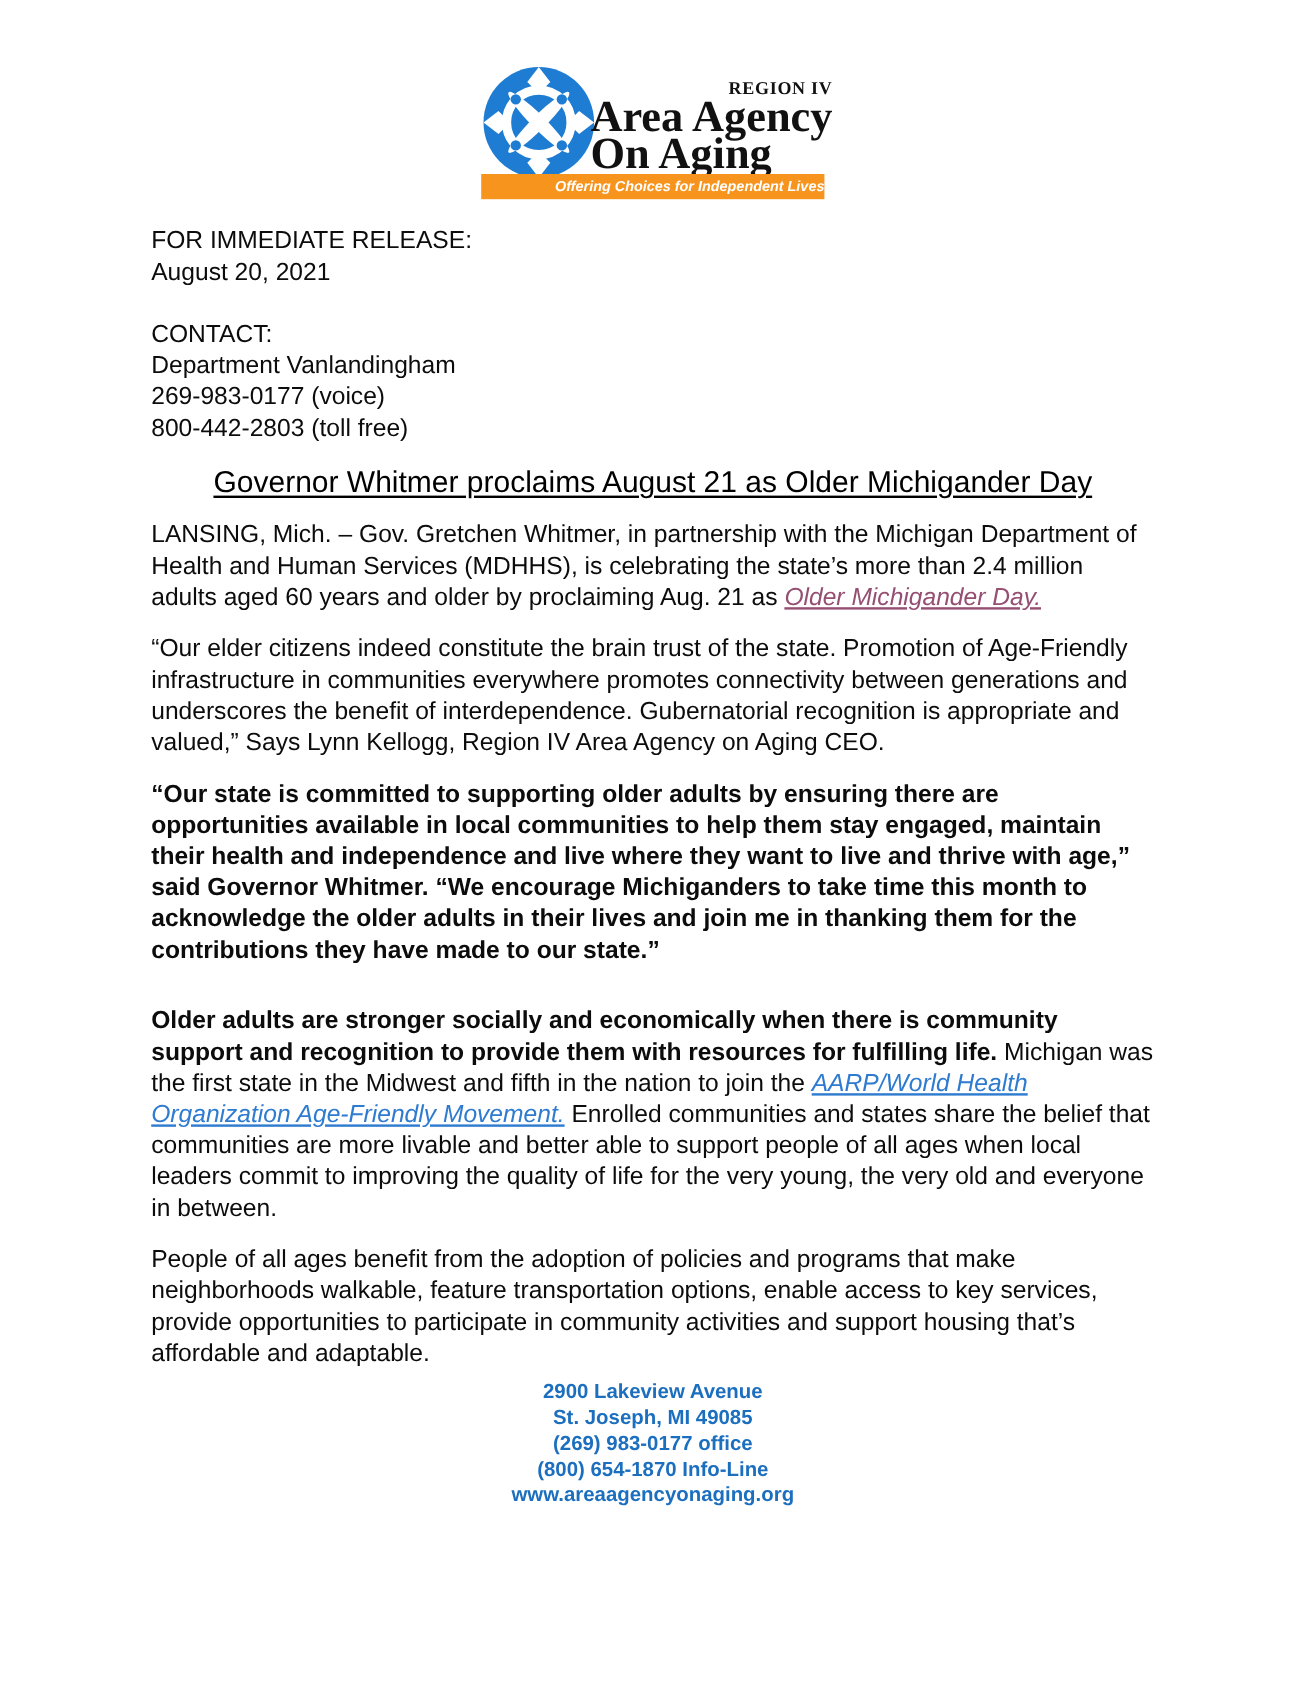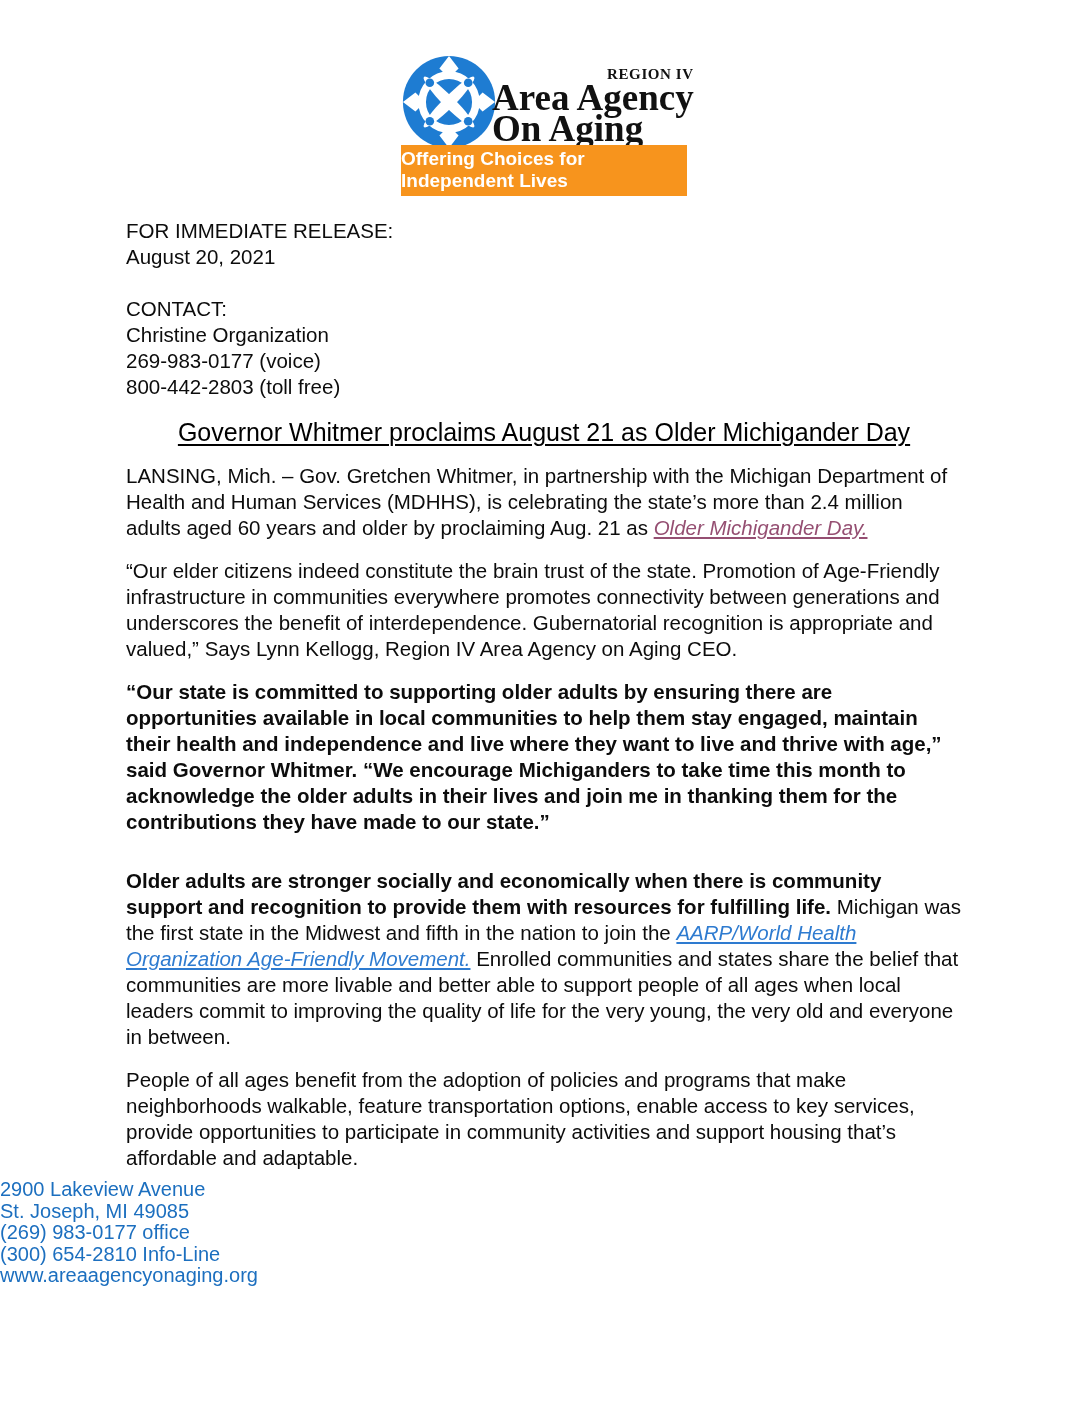--- a/index.html
+++ b/index.html
@@ -25,41 +25,41 @@
   .logo-region{
     font-family:"Liberation Serif",serif;font-weight:bold;font-size:15px;
     line-height:15px;text-align:right;letter-spacing:.6px;color:#111;
   }
   .logo-name{
     font-family:"Liberation Serif",serif;font-weight:bold;font-size:37px;
     line-height:31px;white-space:nowrap;color:#111;
   }
   .logo-tagline{
     margin-top:-5px;position:relative;background:var(--banner_orange);
-    color:#ffffff;font-weight:600;font-size:19px;
-    text-align:left;padding:3px 0 4px;
+    color:#ffffff;font-style:italic;font-weight:600;font-size:12px;
+    text-align:right;padding:3px 0 4px;
   }
   
   .content{padding:0 126px;font-size:20.5px;line-height:26px;}
   .meta{margin-top:22px;}
   .contact{margin-top:26px;}
   .headline{
     margin:18px 0 0;text-align:center;font-size:25px;line-height:28px;
     font-weight:normal;text-decoration:underline;text-decoration-thickness:2px;
     text-underline-offset:3px;color:#000;
   }
   .para{margin:17px 0 0;}
   .bold{font-weight:bold;}
   .gap-lg{margin-top:33px;}
   a.link{color:var(--link_blue);text-decoration:underline;cursor:pointer;font-style:italic;}
   a.link.visited{color:var(--visited_link);}
   
   .footer{
-    margin-top:8px;font-weight:normal;
-    color:var(--footer_blue);font-size:20px;line-height:21.5px;
+    margin-top:8px;text-align:center;font-weight:bold;
+    color:var(--footer_blue);font-size:17px;line-height:21.5px;
   }
 </style>
 </head>
 <body>
 
 <div class="page">
 
   <header class="logo-block">
     <div class="logo-row">
       <svg class="logo-mark" viewBox="0 0 100 100" aria-hidden="true">
@@ -91,21 +91,21 @@
 
   <main class="content">
 
     <div class="meta">
       <div>FOR IMMEDIATE RELEASE:</div>
       <div>August 20, 2021</div>
     </div>
 
     <div class="meta contact">
       <div>CONTACT:</div>
-      <div>Christine Organization</div>
+      <div>Department Vanlandingham</div>
       <div>269-983-0177 (voice)</div>
       <div>800-442-2803 (toll free)</div>
     </div>
 
     <h1 class="headline">Governor Whitmer proclaims August 21 as Older Michigander Day</h1>
 
     <p class="para"><span>LANSING, Mich. – Gov. Gretchen Whitmer, in partnership with the Michigan Department of Health and Human Services (MDHHS), is celebrating the state’s more than 2.4 million adults aged 60 years and older by proclaiming Aug. 21 as </span><a class="link visited" href="#">Older Michigander Day.</a></p>
 
 
     <p class="para">“Our elder citizens indeed constitute the brain trust of the state. Promotion of Age-Friendly infrastructure in communities everywhere promotes connectivity between generations and underscores the benefit of interdependence. Gubernatorial recognition is appropriate and valued,” Says Lynn Kellogg, Region IV Area Agency on Aging CEO.</p>
@@ -115,17 +115,17 @@
     <p class="para gap-lg"><span class="bold">Older adults are stronger socially and economically when there is community support and recognition to provide them with resources for fulfilling life.</span><span> Michigan was the first state in the Midwest and fifth in the nation to join the </span><a class="link" href="#">AARP/World Health Organization Age-Friendly Movement.</a><span> Enrolled communities and states share the belief that communities are more livable and better able to support people of all ages when local leaders commit to improving the quality of life for the very young, the very old and everyone in between.</span></p>
 
     <p class="para">People of all ages benefit from the adoption of policies and programs that make neighborhoods walkable, feature transportation options, enable access to key services, provide opportunities to participate in community activities and support housing that’s affordable and adaptable.</p>
 
   </main>
 
   <footer class="footer">
     <div>2900 Lakeview Avenue</div>
     <div>St. Joseph, MI 49085</div>
     <div>(269) 983-0177 office</div>
-    <div>(300) 654-2810 Info-Line</div>
+    <div>(800) 654-1870 Info-Line</div>
     <div class="footer-site">www.areaagencyonaging.org</div>
   </footer>
 
 </div>
 
 </body></html>

